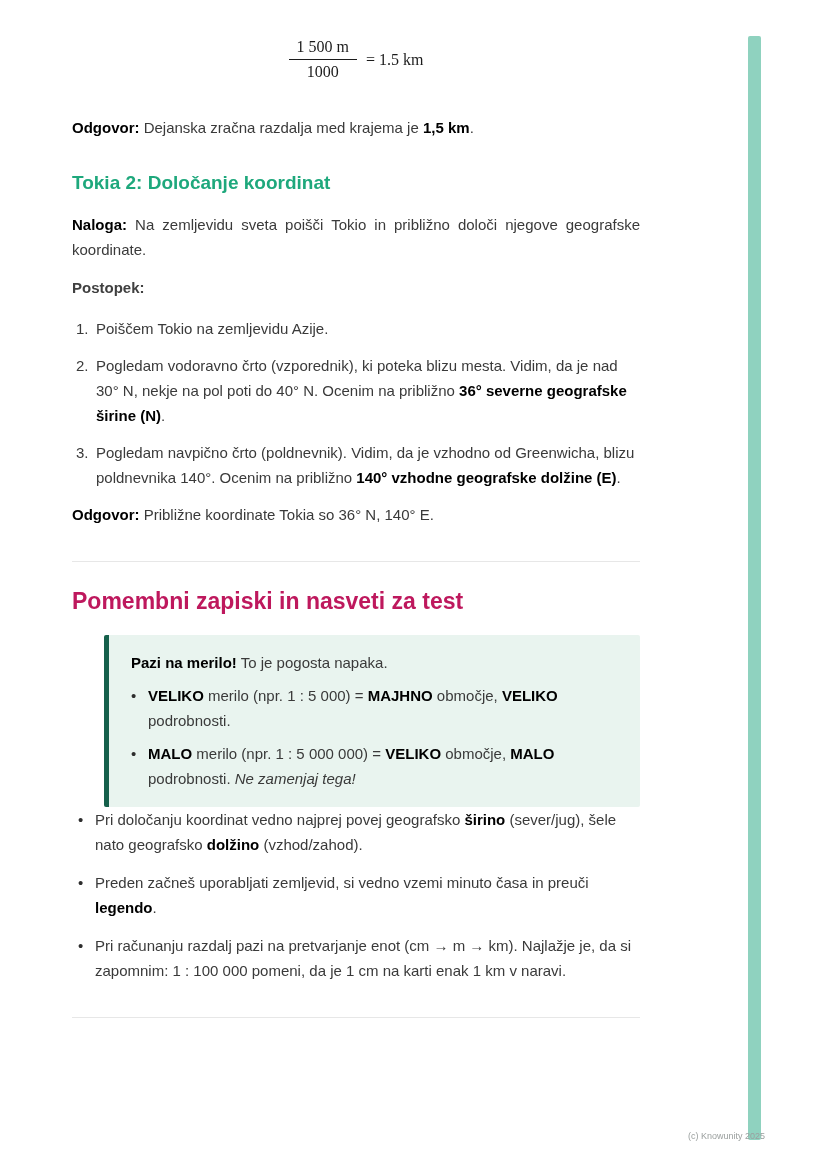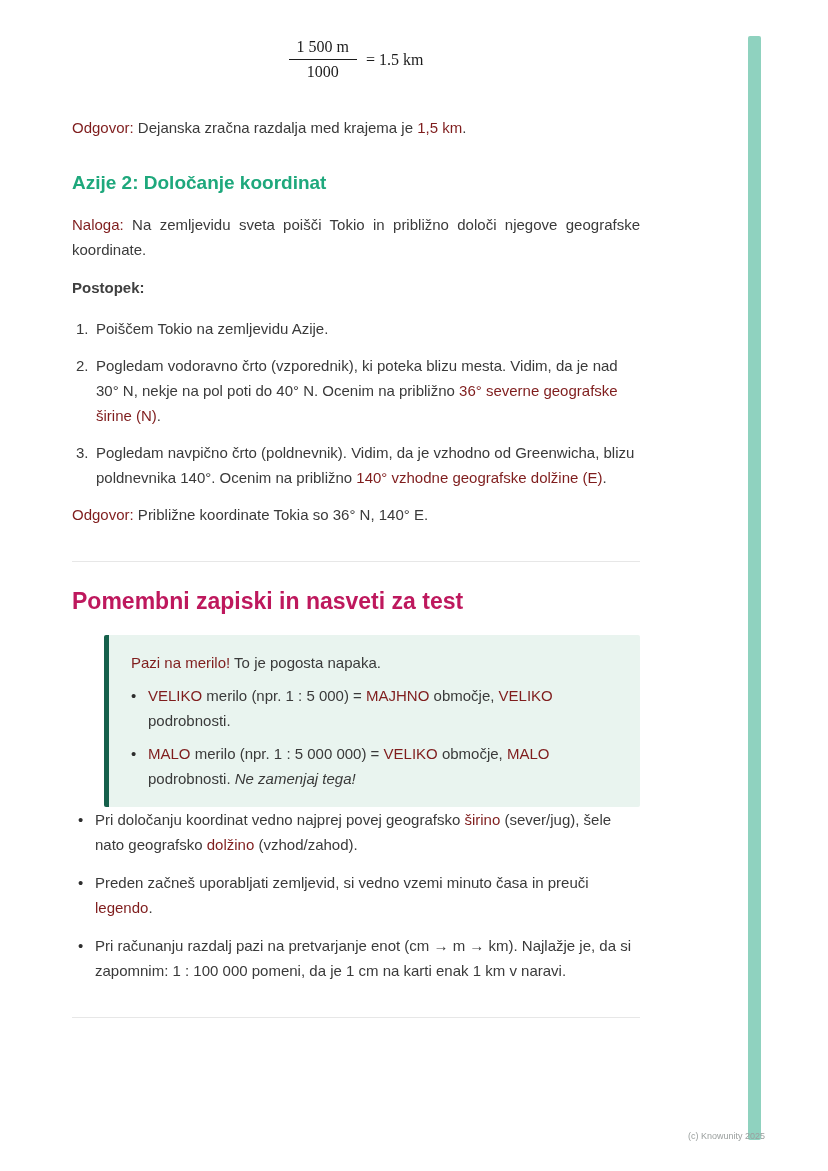--- a/index.html
+++ b/index.html
@@ -48,21 +48,21 @@
     border-bottom: 1px solid #1b1b1b;
   }
   .frac .den { display: block; padding-top: 3px; }
   
   .para {
     font-size: 15px;
     line-height: 25px;
     color: #3a3a3a;
   }
   .justify { text-align: justify; }
-  .b { font-weight: 400; color: #7f1d1d; }
+  .b { font-weight: 700; color: #000000; }
   .i { font-style: italic; }
   .mt-answer1 { margin-top: 34px; }
   h2.h-green {
     margin-top: 32px;
     font-size: 19px;
     font-weight: 700;
     color: #1ea87c;
   }
   .mt-naloga { margin-top: 18px; }
   .mt-postopek { margin-top: 13px; font-weight: 700; color: #404040; }
@@ -132,21 +132,21 @@
     <div class="formula">
       <span class="frac">
         <span class="num">1 500 m</span>
         <span class="den">1000</span>
       </span>
       <span class="frac-result">= 1.5 km</span>
     </div>
 
     <p class="para mt-answer1"><span class="b">Odgovor:</span><span> Dejanska zračna razdalja med krajema je </span><span class="b">1,5 km</span><span>.</span></p>
 
-    <h2 class="h-green">Azije 2: Določanje koordinat</h2>
+    <h2 class="h-green">Tokia 2: Določanje koordinat</h2>
 
     <p class="para justify mt-naloga"><span class="b">Naloga:</span><span> Na zemljevidu sveta poišči Tokio in približno določi njegove geografske koordinate.</span></p>
 
     <p class="para mt-postopek">Postopek:</p>
 
     <div class="steps">
       <div class="step">
         <span class="step-num">1.</span>
         <span class="step-text"><span>Poiščem Tokio na zemljevidu Azije.</span></span>
       </div>

